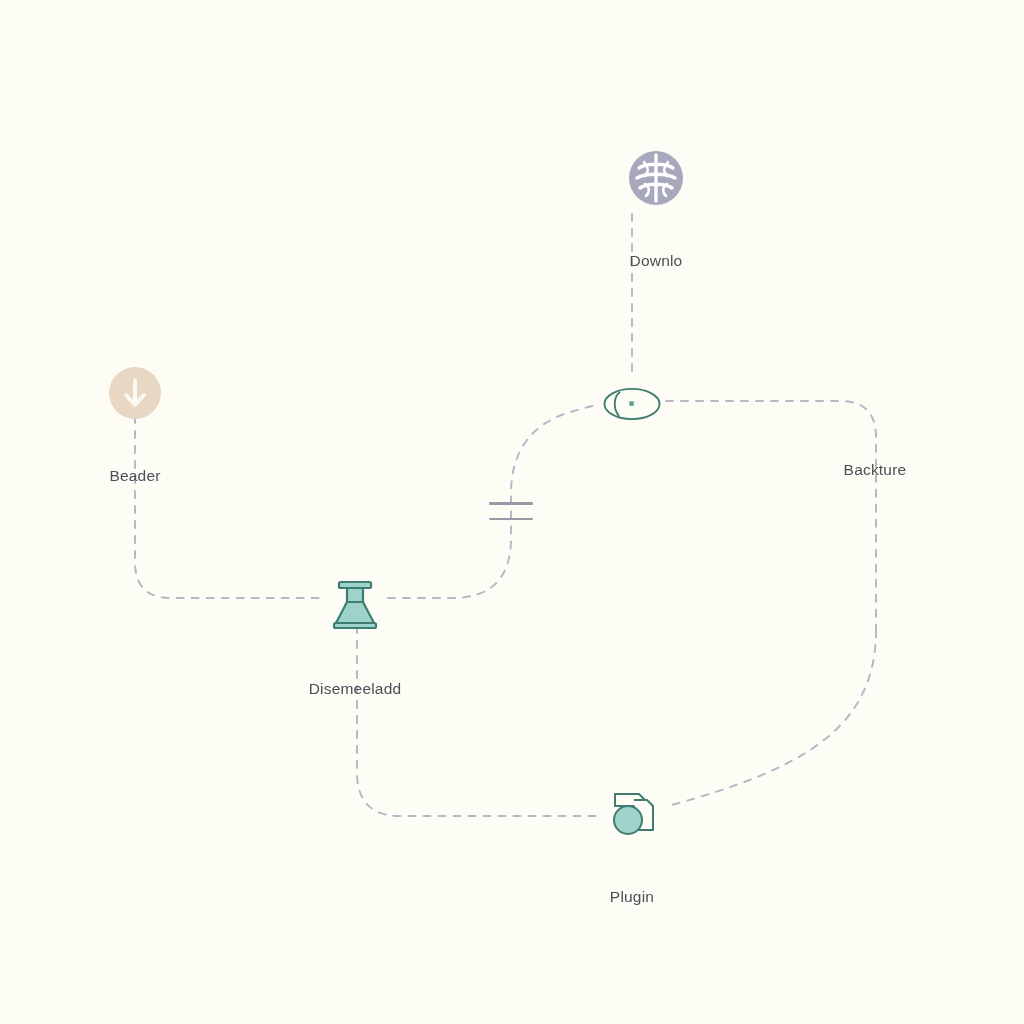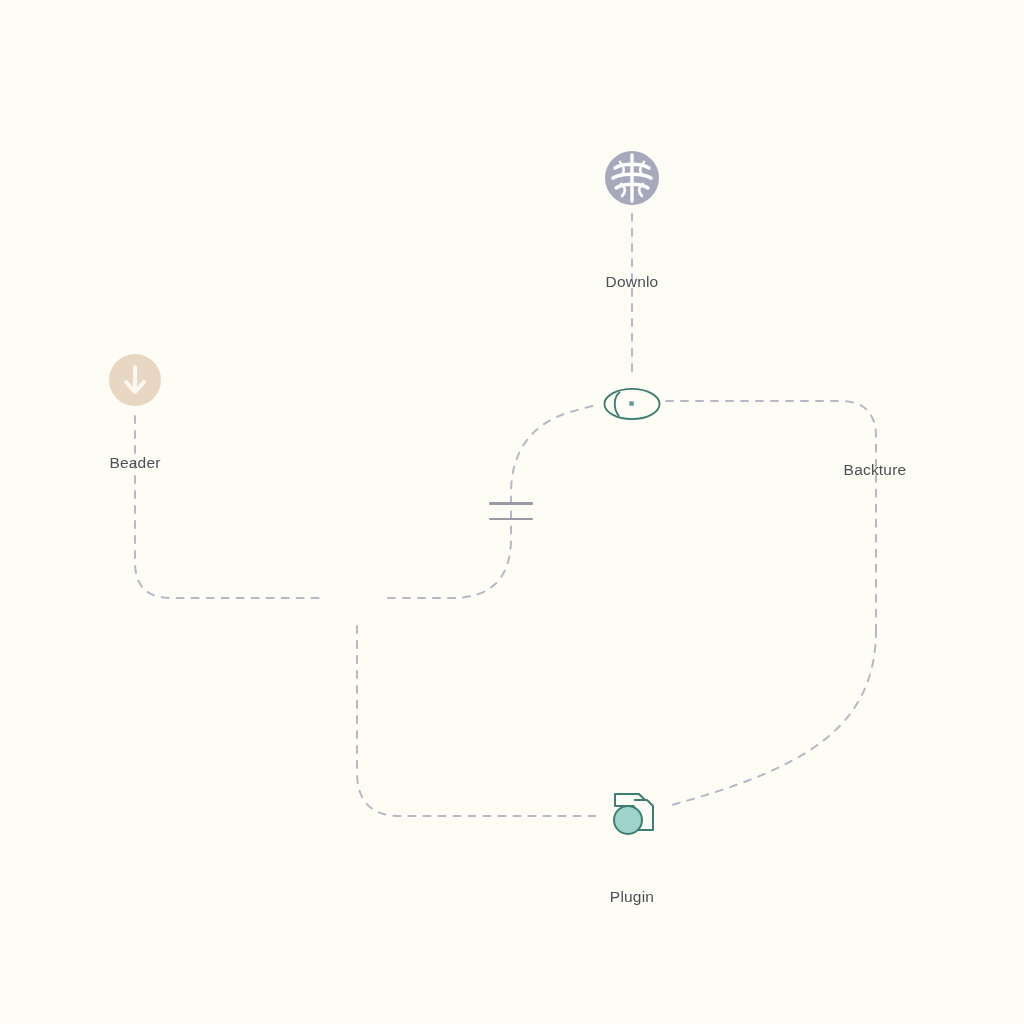--- a/index.html
+++ b/index.html
@@ -47,22 +47,22 @@
     font-size: 15.5px;
     color: #4b4f56;
     letter-spacing: 0.2px;
     text-align: center;
     white-space: nowrap;
   }
   .node.no-gap .node-label {
     margin-top: 22px;
   }
   
-  #node-download  { left: 632px; top: 146px; gap: 21px; }
-  #node-reader    { left: 135px; top: 348px; }
+  #node-download  { left: 656px; top: 146px; }
+  #node-reader    { left: 135px; top: 361px; }
   #node-process   { left: 632px; top: 372px; }
   #node-backup    { left: 875px; top: 452px; }
   #node-flask     { left: 355px; top: 574px; }
   #node-plugin    { left: 632px; top: 782px; }
 
   #node-backup .node-icon { height: 0; width: 0; }
   #node-backup .node-label { margin-top: 9px; }
 
   .marker-bars {
     position: absolute;
@@ -150,20 +150,33 @@
       </svg>
     </div>
 
   </div>
 
   <div class="node no-gap" id="node-backup">
     <div class="node-icon"></div>
     <div class="node-label">Backture</div>
   </div>
 
+  <div class="node" id="node-flask">
+    <div class="node-icon">
+      <svg width="64" height="56" viewBox="0 0 64 56" xmlns="http://www.w3.org/2000/svg">
+        <g stroke="#3f7d72" stroke-width="2.2" stroke-linejoin="round">
+          <rect x="16" y="4" width="32" height="6" rx="1.5" fill="#9ed3cb"></rect>
+          <rect x="24" y="10" width="16" height="14" fill="#9ed3cb"></rect>
+          <path d="M24,24 L13,45 L51,45 L40,24 Z" fill="#9ed3cb"></path>
+          <rect x="11" y="45" width="42" height="5" rx="1.5" fill="#9ed3cb"></rect>
+        </g>
+      </svg>
+    </div>
+    <div class="node-label">Disemeeladd</div>
+  </div>
 
   <div class="node" id="node-plugin">
     <div class="node-icon">
       <svg width="58" height="56" viewBox="0 0 58 56" xmlns="http://www.w3.org/2000/svg">
         <g fill="none" stroke="#3f7d72" stroke-width="2" stroke-linejoin="round">
           <path d="M12,8 L36,8 L42,14 L42,20 L12,20 Z" fill="#fdfdf6"></path>
           <path d="M31,14 L44,14 L50,20 L50,44 L34,44" fill="#fdfdf6"></path>
         </g>
         <circle cx="25" cy="34" r="14" fill="#9ed3cb" stroke="#3f7d72" stroke-width="2"></circle>
       </svg>

